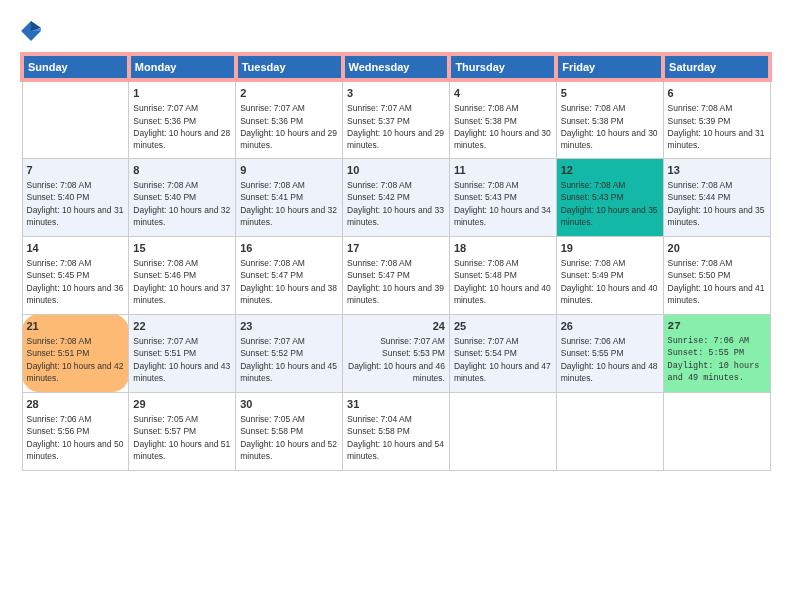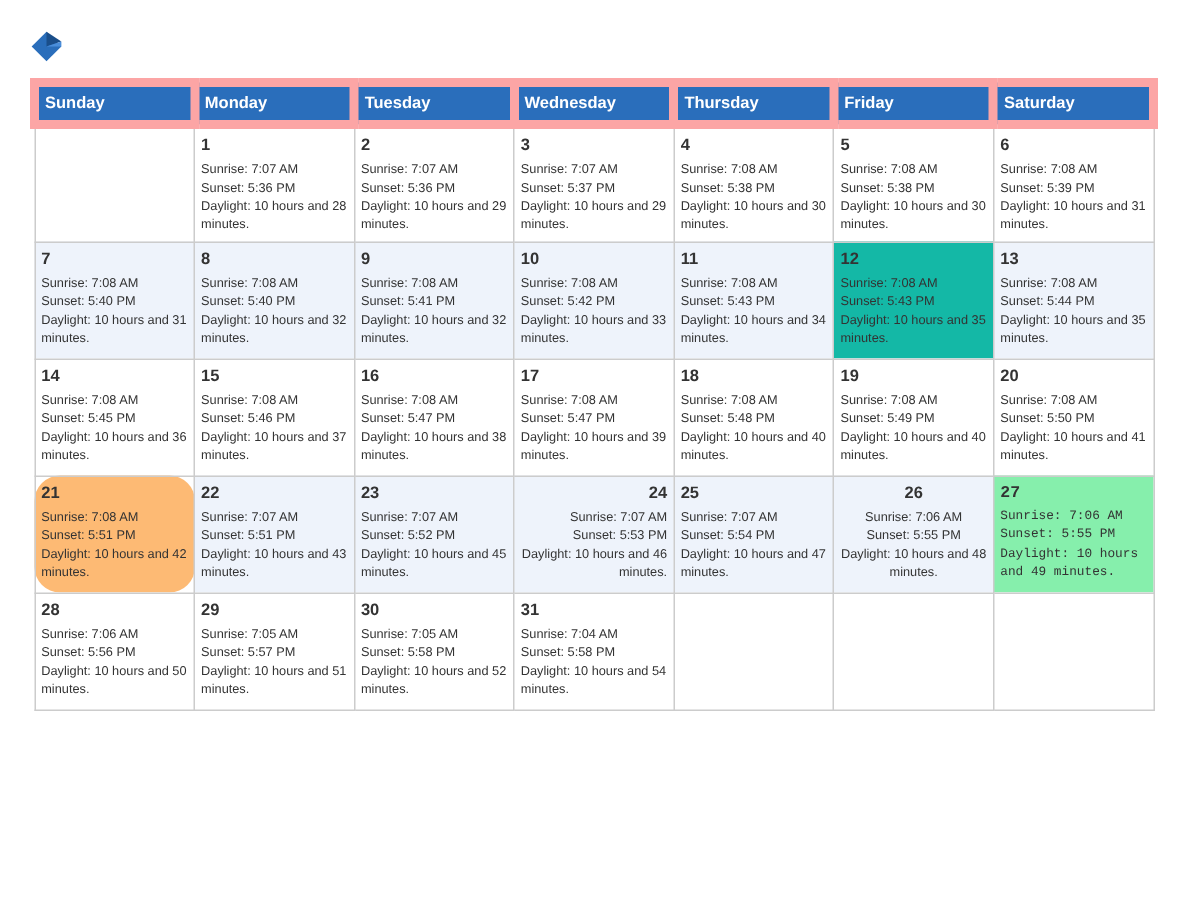--- a/index.html
+++ b/index.html
@@ -65,21 +65,21 @@
       border-collapse: collapse;
       font-size: 9.5px;
     }
     .calendar-table thead tr th {
       background-color: #2a6ebb;
       color: #fff;
       padding: 5px 4px;
       text-align: left;
       font-size: 11px;
       font-weight: bold;
-      border: 6px solid #fca5a5;
+      border: 4px solid #fca5a5;
     }
     .calendar-table tbody tr td {
       vertical-align: top;
       padding: 4px 4px;
       border: 1px solid #ccc;
       width: 14.28%;
       height: 78px;
       line-height: 1.4;
       color: #333;
     }
@@ -290,21 +290,21 @@
             <div class="day-info" style="white-space: pre-line;">Sunrise: 7:07 AM
 Sunset: 5:53 PM
 Daylight: 10 hours and 46 minutes.</div>
           </td>
           <td style="background: rgb(238, 243, 251);">
             <span class="day-num">25</span>
             <div class="day-info" style="white-space: pre-line;">Sunrise: 7:07 AM
 Sunset: 5:54 PM
 Daylight: 10 hours and 47 minutes.</div>
           </td>
-          <td style="background: rgb(238, 243, 251); text-align: center;">
+          <td style="background: rgb(238, 243, 251);">
             <span class="day-num">26</span>
             <div class="day-info" style="white-space: pre-line;">Sunrise: 7:06 AM
 Sunset: 5:55 PM
 Daylight: 10 hours and 48 minutes.</div>
           </td>
           <td style="background: #86efac; font-family: Liberation Mono, monospace;">
             <span class="day-num">27</span>
             <div class="day-info" style="white-space: pre-line;">Sunrise: 7:06 AM
 Sunset: 5:55 PM
 Daylight: 10 hours and 49 minutes.</div>

